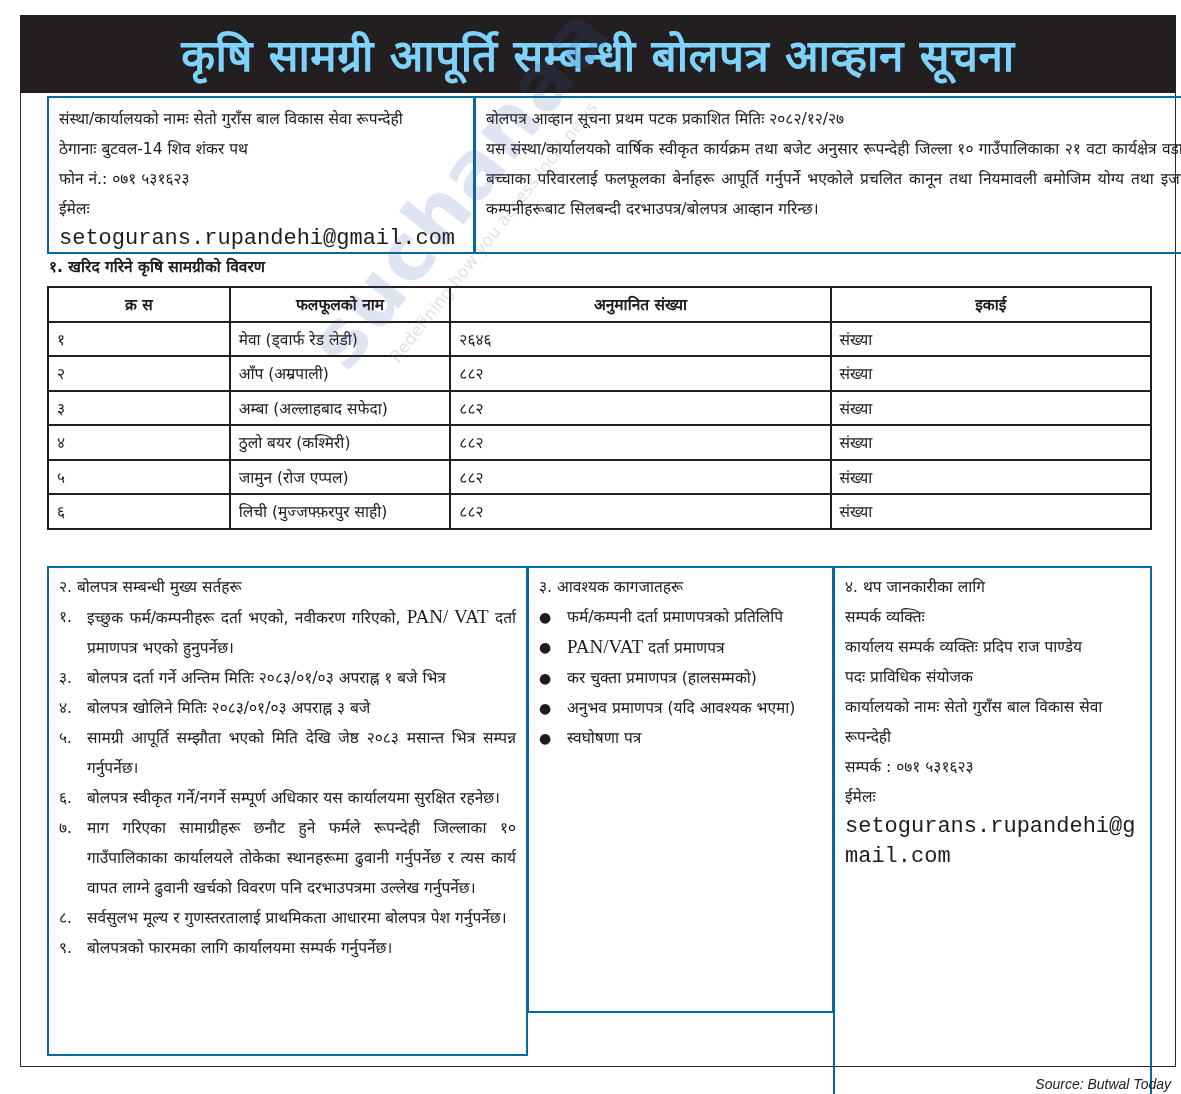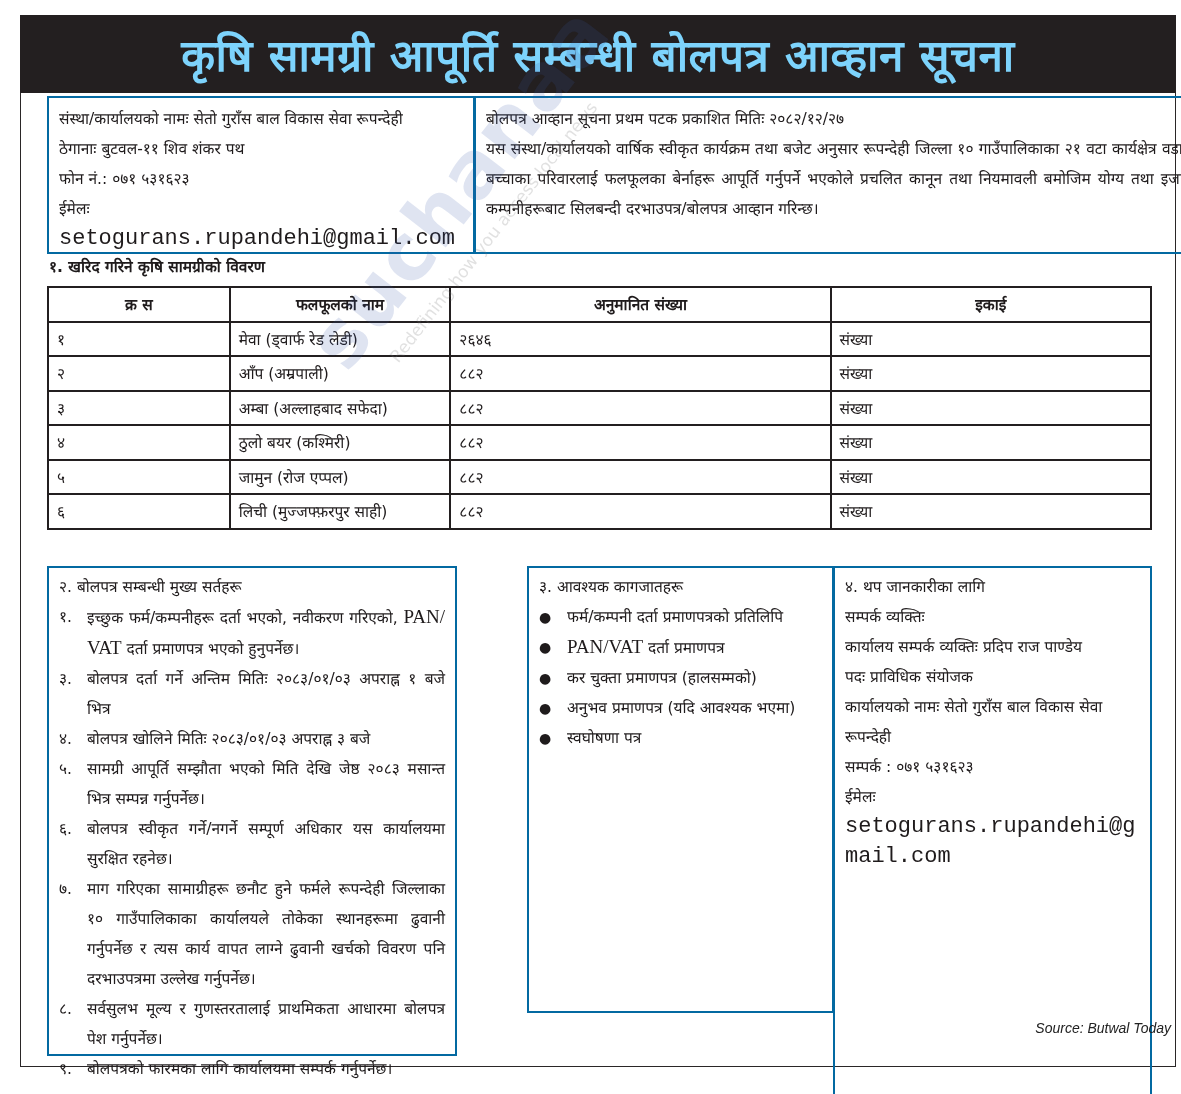--- a/index.html
+++ b/index.html
@@ -24,57 +24,57 @@
   .justify { text-align: justify; }
   .section1-title { position: absolute; left: 49px; top: 255px; font-size: 15.5px; font-weight: bold; }
   table.items {
     position: absolute; left: 47px; top: 286px; width: 1105px; border-collapse: collapse;
     font-size: 15.5px;
   }
   table.items th, table.items td { border: 2px solid #231f20; height: 34.5px; padding: 0 8px; box-sizing: border-box; }
   table.items th { font-weight: bold; text-align: center; }
   table.items td { text-align: left; }
   .c1 { width: 182px; } .c2 { width: 221px; margin-left: 39px; } .c3 { width: 381px; } .c4 { width: 321px; }
-  .terms { left: 47px; top: 566px; width: 410px; height: 490px; padding: 4px 10px; }
+  .terms { left: 47px; top: 566px; width: 481px; height: 490px; padding: 4px 10px; }
   .docs { left: 527px; top: 566px; width: 307px; height: 447px; padding: 4px 10px; }
   .contact { left: 833px; top: 566px; width: 319px; height: 560px; padding: 4px 10px; }
   .sec-title { font-size: 15.5px; line-height: 30px; }
   ol.term-list { list-style: none; margin: 0; padding: 0; }
   ol.term-list li { display: flex; font-size: 15.5px; line-height: 30px; }
   ol.term-list .num { width: 28px; flex: none; }
   ol.term-list .body { flex: 1; text-align: justify; }
   .latin { font-family: "Liberation Serif", serif; font-size: 19px; }
   ul.doc-list { list-style: none; margin: 0; padding: 0; }
   ul.doc-list li { display: flex; font-size: 15.5px; line-height: 30px; }
   ul.doc-list .bullet { width: 28px; flex: none; font-size: 14px; }
   .contact .line { font-size: 15.5px; line-height: 30px; }
   .contact .email-big { font-size: 22px; line-height: 30px; word-break: break-all; }
   .source {
-    position: absolute; right: 10px; top: 1020px; font-family: "Liberation Sans", sans-serif;
+    position: absolute; right: 10px; top: 1076px; font-family: "Liberation Sans", sans-serif;
     font-style: italic; font-size: 14px; color: #222;
   }
   .watermark {
     position: absolute; left: 290px; top: 330px; transform: rotate(-52deg); transform-origin: left top;
     pointer-events: none;
   }
   .wm-brand { font-family: "DejaVu Sans", sans-serif; font-weight: bold; font-size: 78px; color: rgba(55,90,170,0.16); letter-spacing: 2px; }
   .wm-tag { font-family: "DejaVu Sans", sans-serif; font-size: 17px; color: rgba(120,120,120,0.22); margin-left: 40px; }
 </style>
 </head>
 <body>
 
 <div class="frame"></div>
 
 <div class="title-bar">
   <span>कृषि सामग्री आपूर्ति सम्बन्धी बोलपत्र आव्हान सूचना</span>
 </div>
 
 <div class="box hdr-left txt">
   <div>संस्था/कार्यालयको नामः सेतो गुराँस बाल विकास सेवा रूपन्देही</div>
-  <div>ठेगानाः बुटवल-११ शिव शंकर पथ</div>
+  <div>ठेगानाः बुटवल-14 शिव शंकर पथ</div>
   <div>फोन नं.: ०७१ ५३१६२३</div>
   <div>
     <span>ईमेलः</span>
     <span class="email-big">setogurans.rupandehi@gmail.com</span>
   </div>
 </div>
 
 <div class="box hdr-right txt">
   <div>बोलपत्र आव्हान सूचना प्रथम पटक प्रकाशित मितिः २०८२/१२/२७</div>
   <div class="justify">यस संस्था/कार्यालयको वार्षिक स्वीकृत कार्यक्रम तथा बजेट अनुसार रूपन्देही जिल्ला १० गाउँपालिकाका २१ वटा कार्यक्षेत्र वडाहरूका कुपोषित बच्चाका परिवारलाई फलफूलका बेर्नाहरू आपूर्ति गर्नुपर्ने भएकोले प्रचलित कानून तथा नियमावली बमोजिम योग्य तथा इजाजत प्राप्त फर्म/कम्पनीहरूबाट सिलबन्दी दरभाउपत्र/बोलपत्र आव्हान गरिन्छ।</div>

